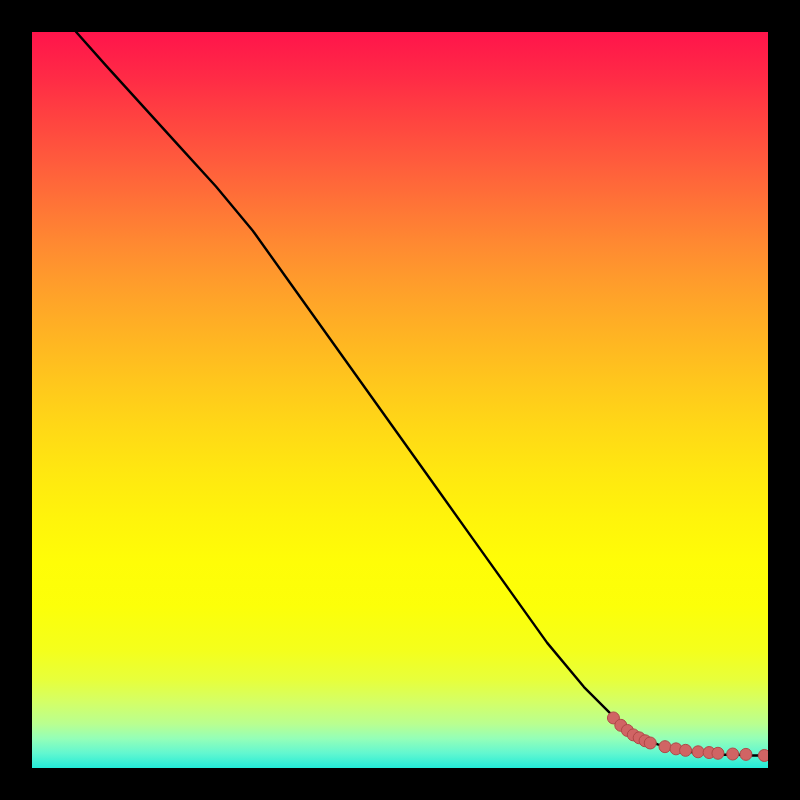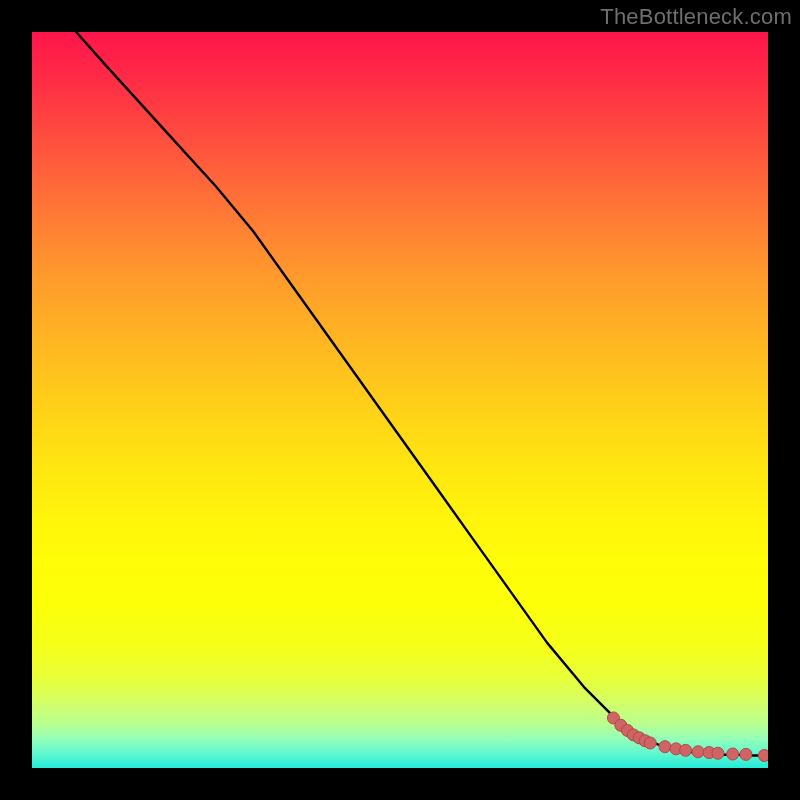--- a/index.html
+++ b/index.html
@@ -85,14 +85,13 @@
           <circle cx="653.57" cy="718.34" r="6" fill="#d06464" stroke="#b04848" stroke-width="1"></circle>
           <circle cx="666.08" cy="719.81" r="6" fill="#d06464" stroke="#b04848" stroke-width="1"></circle>
           <circle cx="677.12" cy="720.54" r="6" fill="#d06464" stroke="#b04848" stroke-width="1"></circle>
           <circle cx="685.95" cy="721.28" r="6" fill="#d06464" stroke="#b04848" stroke-width="1"></circle>
           <circle cx="700.67" cy="722.02" r="6" fill="#d06464" stroke="#b04848" stroke-width="1"></circle>
           <circle cx="713.92" cy="722.38" r="6" fill="#d06464" stroke="#b04848" stroke-width="1"></circle>
           <circle cx="732.32" cy="723.49" r="6" fill="#d06464" stroke="#b04848" stroke-width="1"></circle>
         </g>
     </svg>
   </div>
-  <div class="watermark">TheBottleneck.com</div>
 </div>
 
 </body></html>

